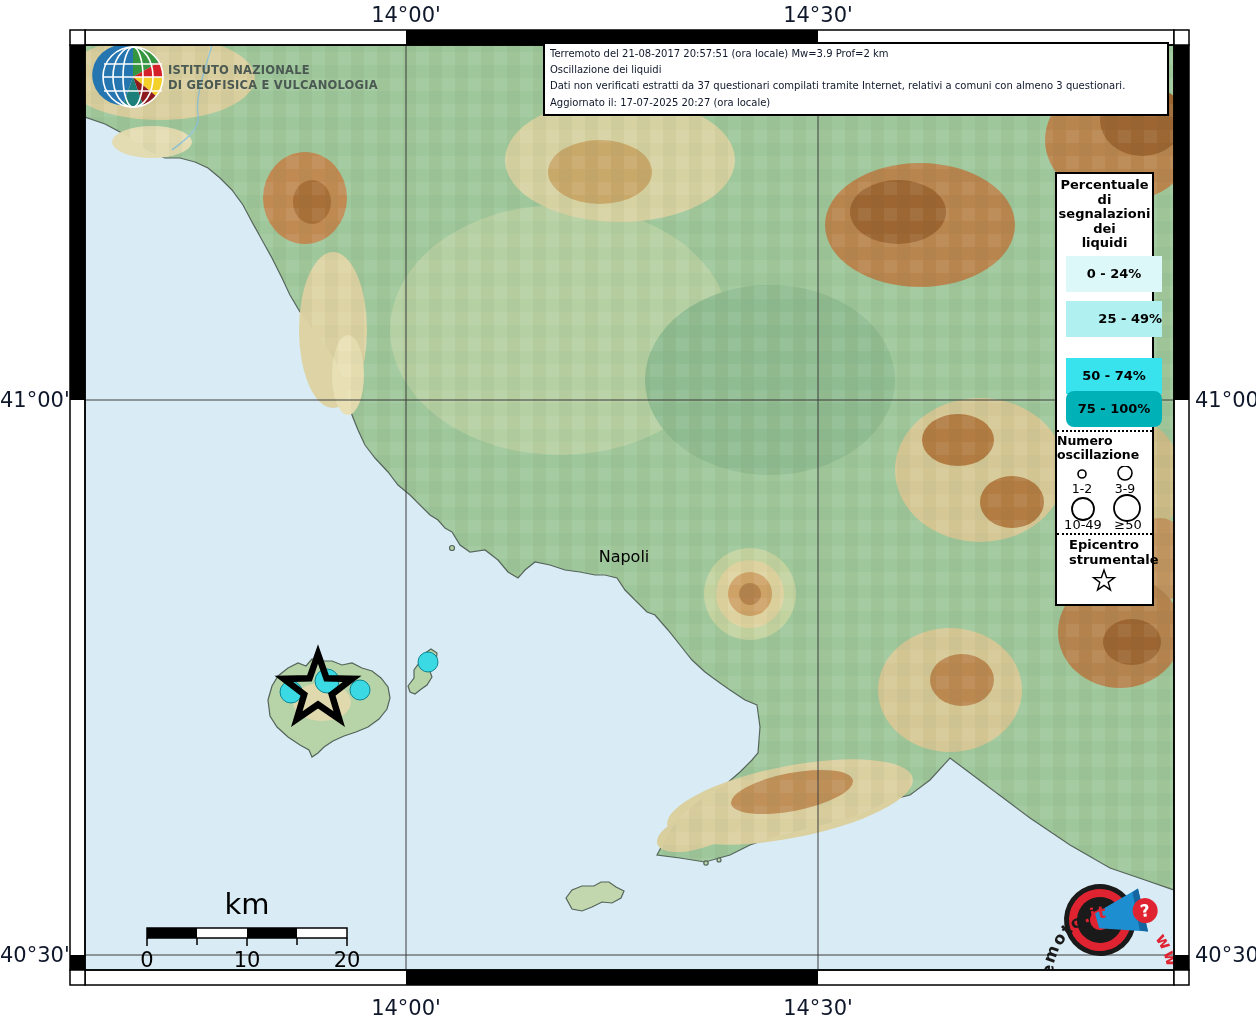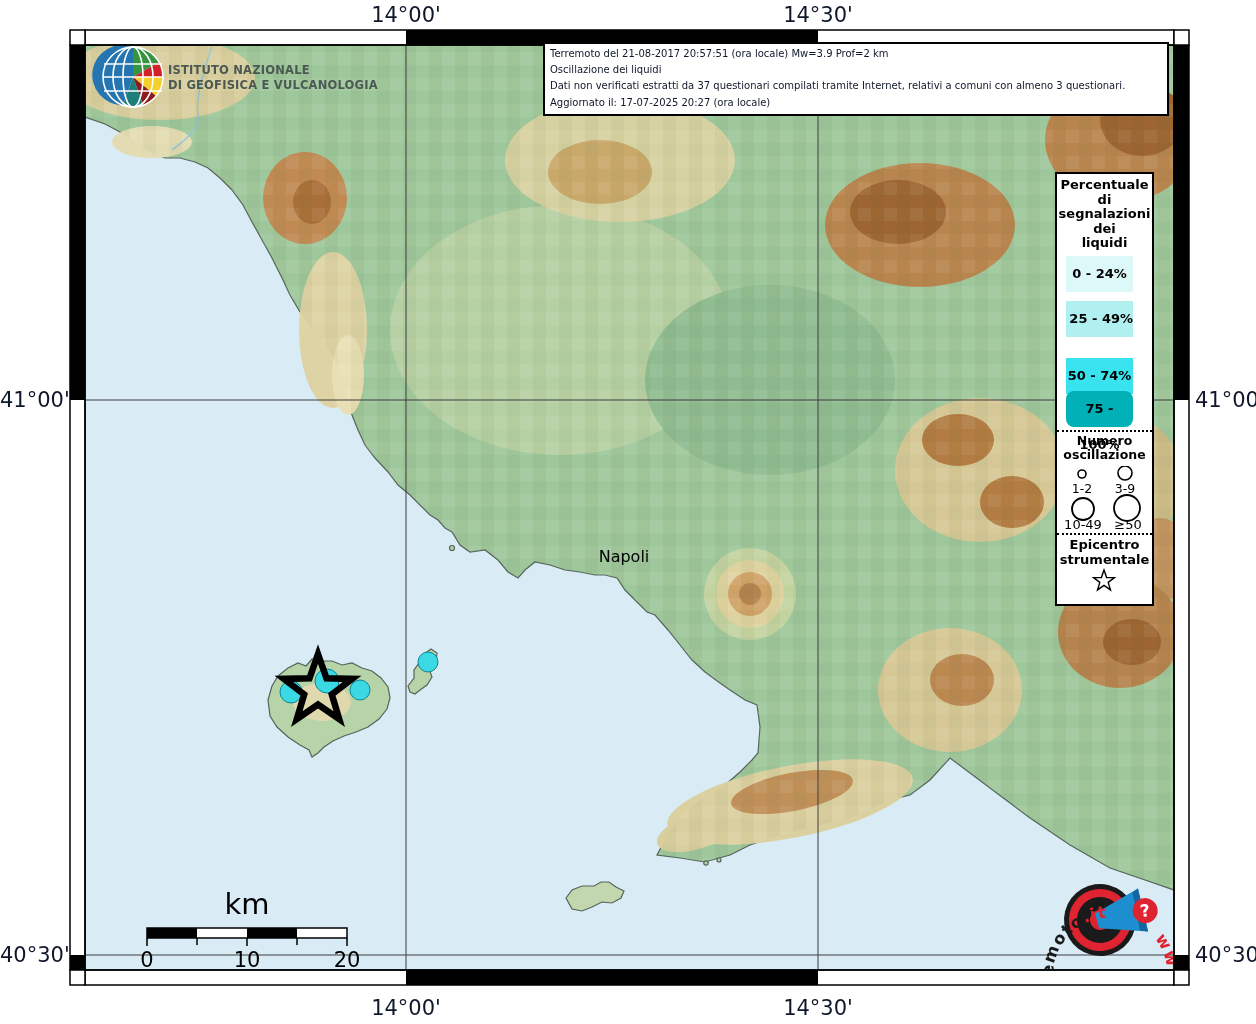--- a/index.html
+++ b/index.html
@@ -9,24 +9,24 @@
   .axis-label{position:absolute;font-size:21px;color:#0f172a;white-space:nowrap;}
   .axis-top,.axis-bottom{transform:translateX(-50%);}
   .axis-left{text-align:right;transform:translateY(-50%);}
   .axis-right{transform:translateY(-50%);}
   #titlebox{position:absolute;left:543px;top:42px;width:612px;background:#ffffff;
             border:2px solid #000;font-size:10px;line-height:16.2px;padding:2px 5px 3px 5px;
             color:#0f172a;}
   #legend{position:absolute;left:1055px;top:172px;width:99px;height:434px;background:#ffffff;
           border:2px solid #000;box-sizing:border-box;}
   .lg-title{font-weight:bold;font-size:13px;line-height:14.5px;text-align:center;margin-top:4px;}
-  .swatch{position:absolute;left:9px;width:67px;height:36px;text-align:center;
+  .swatch{position:absolute;left:9px;width:96px;height:36px;text-align:center;
           font-weight:bold;font-size:13px;line-height:36px;}
   .lg-divider{position:absolute;left:0px;width:95px;border-top:2px dotted #000;}
-  .lg-sub{position:absolute;width:95px;text-align:center;font-weight:bold;font-size:12.5px;line-height:14px;}
+  .lg-sub{position:absolute;width:95px;text-align:left;font-weight:bold;font-size:12.5px;line-height:14px;}
   .lg-svg{position:absolute;}
   .sw-label{display:inline-block;}
 </style>
 </head>
 <body>
 <div id="page">
 
 <svg id="mapsvg" width="1256" height="1024" viewBox="0 0 1256 1024">
   <defs>
     <clipPath id="mapclip">
@@ -269,21 +269,21 @@
     <text x="25" y="27" font-size="12.5" text-anchor="middle">1-2</text>
     <text x="68" y="27" font-size="12.5" text-anchor="middle">3-9</text>
     <circle cx="26" cy="43" r="11" fill="#fff" stroke="#000" stroke-width="1.8"></circle>
     <circle cx="70" cy="42" r="13" fill="#fff" stroke="#000" stroke-width="1.8"></circle>
     <text x="26" y="63" font-size="13" text-anchor="middle">10-49</text>
     <text x="71" y="63" font-size="13" text-anchor="middle">≥50</text>
   </svg>
 
   <div class="lg-divider" style="top:359px;"></div>
 
-  <div class="lg-sub" style="top:363px;font-size:13px;line-height:15px;">
+  <div class="lg-sub" style="top:363px;font-size:13px;line-height:15px;padding-left:12px;">
     <div>Epicentro</div>
     <div>strumentale</div>
   </div>
 
   <svg class="lg-svg" style="top:394px;left:33px;" width="28" height="26" viewBox="-14 -13 28 26">
     <path d="M0,-11 L2.59,-3.56 L10.46,-3.4 L4.18,1.36 L6.47,8.9 L0,4.4 L-6.47,8.9 L-4.18,1.36 L-10.46,-3.4 L-2.59,-3.56 Z" fill="none" stroke="#000" stroke-width="1.4"></path>
   </svg>
 </div>
 
 </div>

